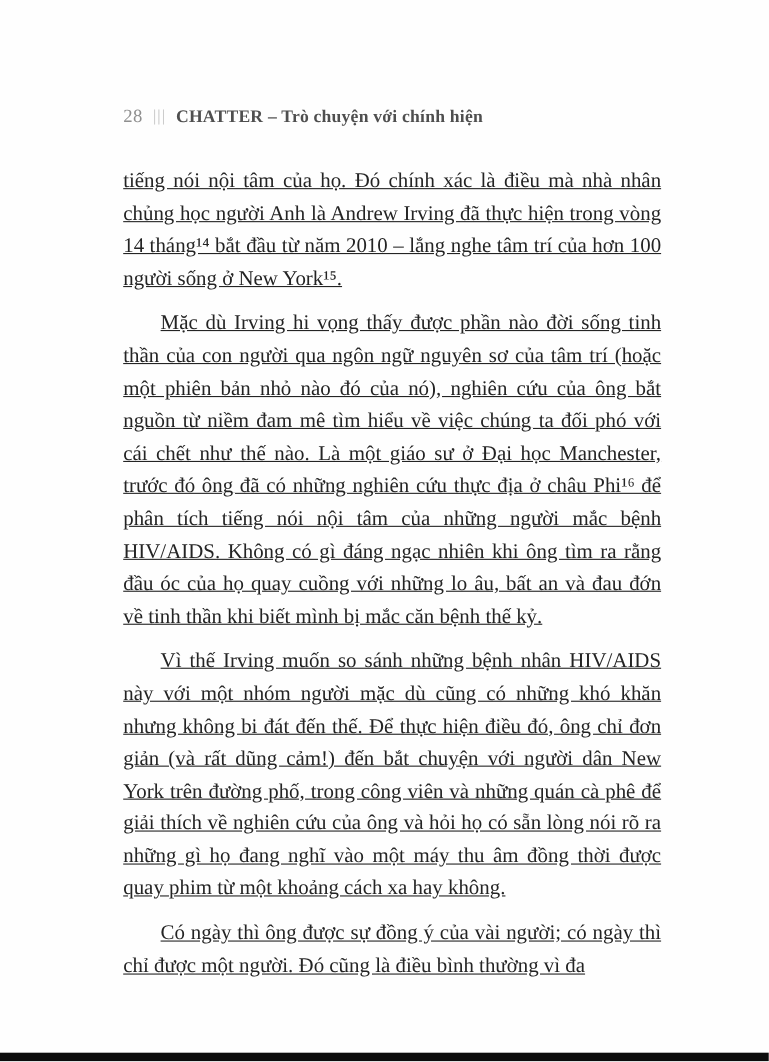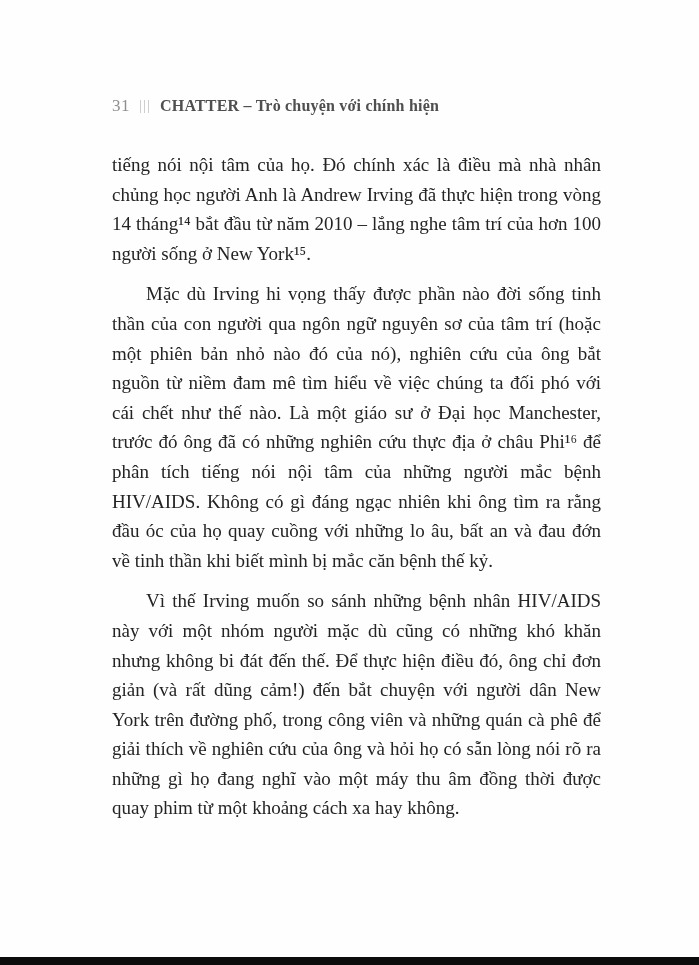--- a/index.html
+++ b/index.html
@@ -44,20 +44,21 @@
   }
   .body-text {
     position: absolute;
     top: 150px;
     left: 112px;
     width: 489px;
     font-size: 19px;
     line-height: 29.6px;
     color: #242424;
     text-align: justify;
+    text-decoration: underline;
   }
   .body-text p {
     margin: 0 0 11px 0;
   }
   .body-text p.indent {
     text-indent: 34px;
   }
   .bottom-bar {
     position: absolute;
     left: 0;
@@ -66,26 +67,27 @@
     height: 8px;
     background: #0c0c0c;
   }
 </style>
 </head>
 <body>
 
 <div class="page">
 
   <header class="running-head">
-    <span class="pagenum">31</span>
+    <span class="pagenum">28</span>
     <span class="sep">|||</span>
     <span class="running-title">CHATTER – Trò chuyện với chính hiện</span>
   </header>
 
   <main class="body-text">
     <p>tiếng nói nội tâm của họ. Đó chính xác là điều mà nhà nhân chủng học người Anh là Andrew Irving đã thực hiện trong vòng 14 tháng¹⁴ bắt đầu từ năm 2010 – lắng nghe tâm trí của hơn 100 người sống ở New York¹⁵.</p>
     <p class="indent">Mặc dù Irving hi vọng thấy được phần nào đời sống tinh thần của con người qua ngôn ngữ nguyên sơ của tâm trí (hoặc một phiên bản nhỏ nào đó của nó), nghiên cứu của ông bắt nguồn từ niềm đam mê tìm hiểu về việc chúng ta đối phó với cái chết như thế nào. Là một giáo sư ở Đại học Manchester, trước đó ông đã có những nghiên cứu thực địa ở châu Phi¹⁶ để phân tích tiếng nói nội tâm của những người mắc bệnh HIV/AIDS. Không có gì đáng ngạc nhiên khi ông tìm ra rằng đầu óc của họ quay cuồng với những lo âu, bất an và đau đớn về tinh thần khi biết mình bị mắc căn bệnh thế kỷ.</p>
     <p class="indent">Vì thế Irving muốn so sánh những bệnh nhân HIV/AIDS này với một nhóm người mặc dù cũng có những khó khăn nhưng không bi đát đến thế. Để thực hiện điều đó, ông chỉ đơn giản (và rất dũng cảm!) đến bắt chuyện với người dân New York trên đường phố, trong công viên và những quán cà phê để giải thích về nghiên cứu của ông và hỏi họ có sẵn lòng nói rõ ra những gì họ đang nghĩ vào một máy thu âm đồng thời được quay phim từ một khoảng cách xa hay không.</p>
+    <p class="indent">Có ngày thì ông được sự đồng ý của vài người; có ngày thì chỉ được một người. Đó cũng là điều bình thường vì đa</p>
   </main>
 
   <div class="bottom-bar"></div>
 
 </div>
 
 </body></html>

